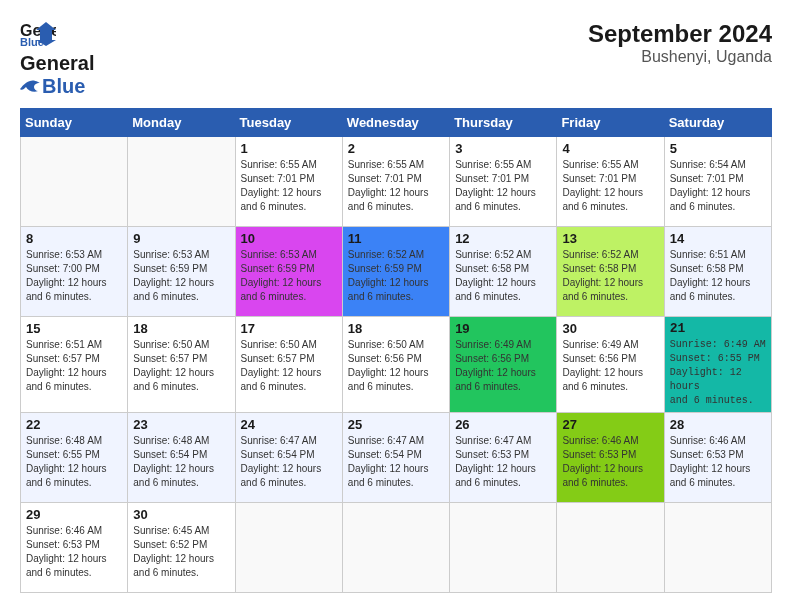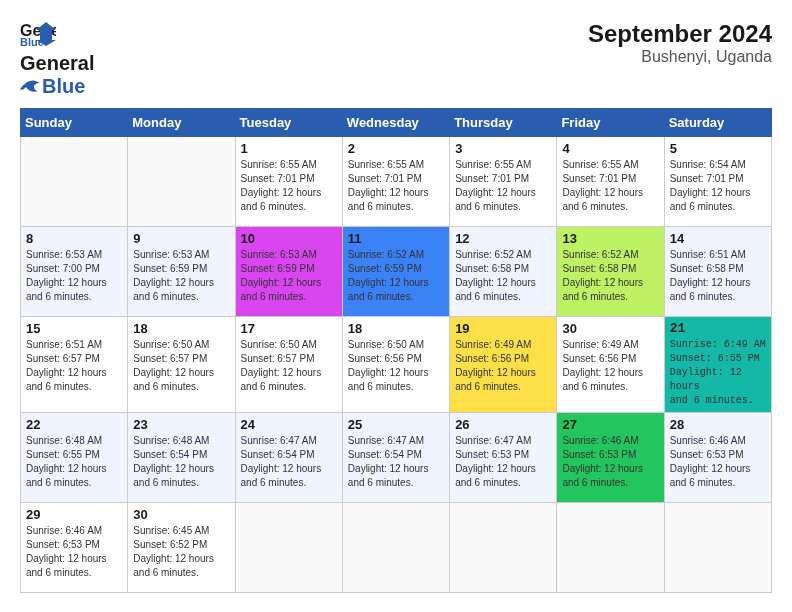--- a/index.html
+++ b/index.html
@@ -266,21 +266,21 @@
       </td>
         <td style="background: rgb(255, 255, 255);">
         <span class="day-num">18</span>
         <div class="day-info">
           Sunrise: 6:50 AM<br>
           Sunset: 6:56 PM<br>
           Daylight: 12 hours<br>
           and 6 minutes.
         </div>
       </td>
-        <td style="background: #fde047; margin-left: 43px;">
+        <td style="background: #22c55e; margin-left: 43px;">
         <span class="day-num">19</span>
         <div class="day-info">
           Sunrise: 6:49 AM<br>
           Sunset: 6:56 PM<br>
           Daylight: 12 hours<br>
           and 6 minutes.
         </div>
       </td>
         <td style="background: rgb(255, 255, 255);">
         <span class="day-num">30</span>
@@ -340,21 +340,21 @@
       </td>
         <td style="background: rgb(240, 244, 255);">
         <span class="day-num">26</span>
         <div class="day-info">
           Sunrise: 6:47 AM<br>
           Sunset: 6:53 PM<br>
           Daylight: 12 hours<br>
           and 6 minutes.
         </div>
       </td>
-        <td style="background: #22c55e; margin-left: 24px;">
+        <td style="background: #84cc16; margin-left: 24px;">
         <span class="day-num">27</span>
         <div class="day-info">
           Sunrise: 6:46 AM<br>
           Sunset: 6:53 PM<br>
           Daylight: 12 hours<br>
           and 6 minutes.
         </div>
       </td>
         <td style="background: rgb(240, 244, 255);">
         <span class="day-num">28</span>

